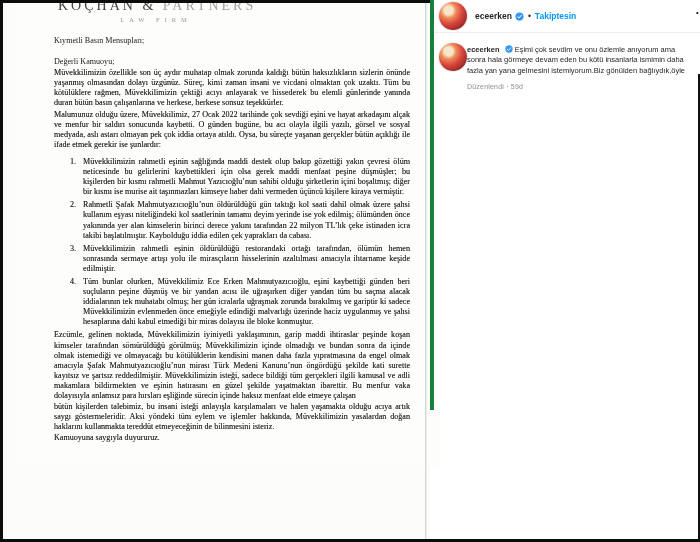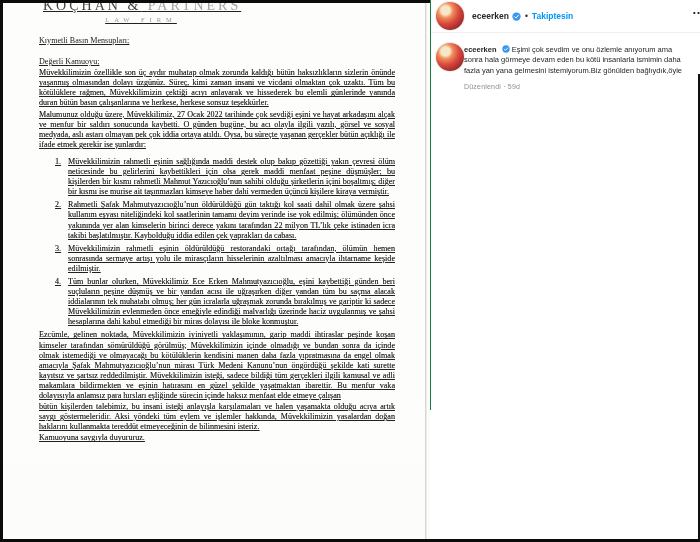--- a/index.html
+++ b/index.html
@@ -6,23 +6,23 @@
   html,body { width:700px; height:542px; overflow:hidden; background:#fff; }
   .page { position:relative; width:700px; height:542px; background:#fff;
           font-family:"Liberation Sans", sans-serif; }
 
   
   .photo { position:absolute; left:0; top:0; width:430px; height:542px; background:#fcfcfb; }
   .edge-top  { position:absolute; left:0; top:0; width:430px; height:3px; background:#0c0c0c; z-index:6; }
   .edge-left { position:absolute; left:0; top:0; width:3px; height:542px; background:#0c0c0c; z-index:6; }
   .paper-edge-line { position:absolute; left:425px; top:0; width:2px; height:542px;
                      border-left:1px solid #d7d7d5; border-right:1px solid #ececea; z-index:5; }
-  .paper { position:absolute; left:3px; top:0; width:422px; height:466px;
+  .paper { position:absolute; left:18px; top:0; width:422px; height:466px;
            background:#fdfdfc; padding:0 30px 0 36px; overflow:hidden;
-           font-family:"Liberation Serif", serif; color:#212121;text-decoration:underline; }
+           font-family:"Liberation Serif", serif; color:#212121; }
   .doc-flow { max-height:512px; overflow:hidden; }
   .logo { margin:-2px 0 0 4px; width:196px; text-align:center; }
   .logo-name { font-size:14px; letter-spacing:3px; white-space:nowrap; }
   .logo-name .dark  { color:#45433f; }
   .logo-name .light { color:#a6a39d; }
   .logo-sub { font-size:6.5px; letter-spacing:5px; color:#9b9892; margin-top:2px; }
   .sal  { font-size:8.1px; line-height:10.1px; margin-top:11px; }
   .sal.first { margin-top:13px; }
   .para { font-size:8.1px; line-height:10.1px; text-align:justify; margin-top:1px;
           text-shadow:0 0 .4px rgba(45,45,45,.55); }
@@ -31,21 +31,21 @@
         text-shadow:0 0 .4px rgba(45,45,45,.55); }
   .num { flex:none; width:13px; }
   .li-text { flex:1; text-align:justify; }
   .names { position:absolute; right:34px; top:514px; font-size:8.4px; color:#1d1d1d;
            text-shadow:0 0 .4px rgba(45,45,45,.5); }
   .signatures { position:absolute; left:226px; top:526px; z-index:4; }
   .sig-dot { position:absolute; left:183px; top:534px; width:2px; height:2px; background:#333; border-radius:50%; }
 
   
   .panel { position:absolute; left:430px; top:0; width:270px; height:410px; background:#fff;
-           border-left:1px solid #15803d; overflow:hidden; color:#262626; }
+           border-left:4px solid #15803d; overflow:hidden; color:#262626; }
   .p-header { position:relative; height:33px; border-bottom:1px solid #efefef;
               display:flex; align-items:center; padding-left:5px; }
   .avatar { width:28px; height:28px; border-radius:50%; flex:none;
             background:radial-gradient(circle at 34% 30%, #f7e7c9 0 16%, #ef8d5a 28%, #d9483f 50%, #a82e2c 72%, #6f1d1e 100%);
             box-shadow:0 0 0 1px rgba(0,0,0,.08); }
   .uname { font-size:8.5px; font-weight:bold; margin-left:8px; }
   .vbadge { display:inline-block; margin-left:3px; line-height:0; vertical-align:-1px; }
   .dot-sep { color:#262626; font-size:8.5px; margin:0 4px; }
   .follow { font-size:8.5px; font-weight:bold; color:#0095f6; cursor:pointer; }
   .more { position:absolute; left:261px; top:2px; font-size:13px; font-weight:bold; color:#262626;

